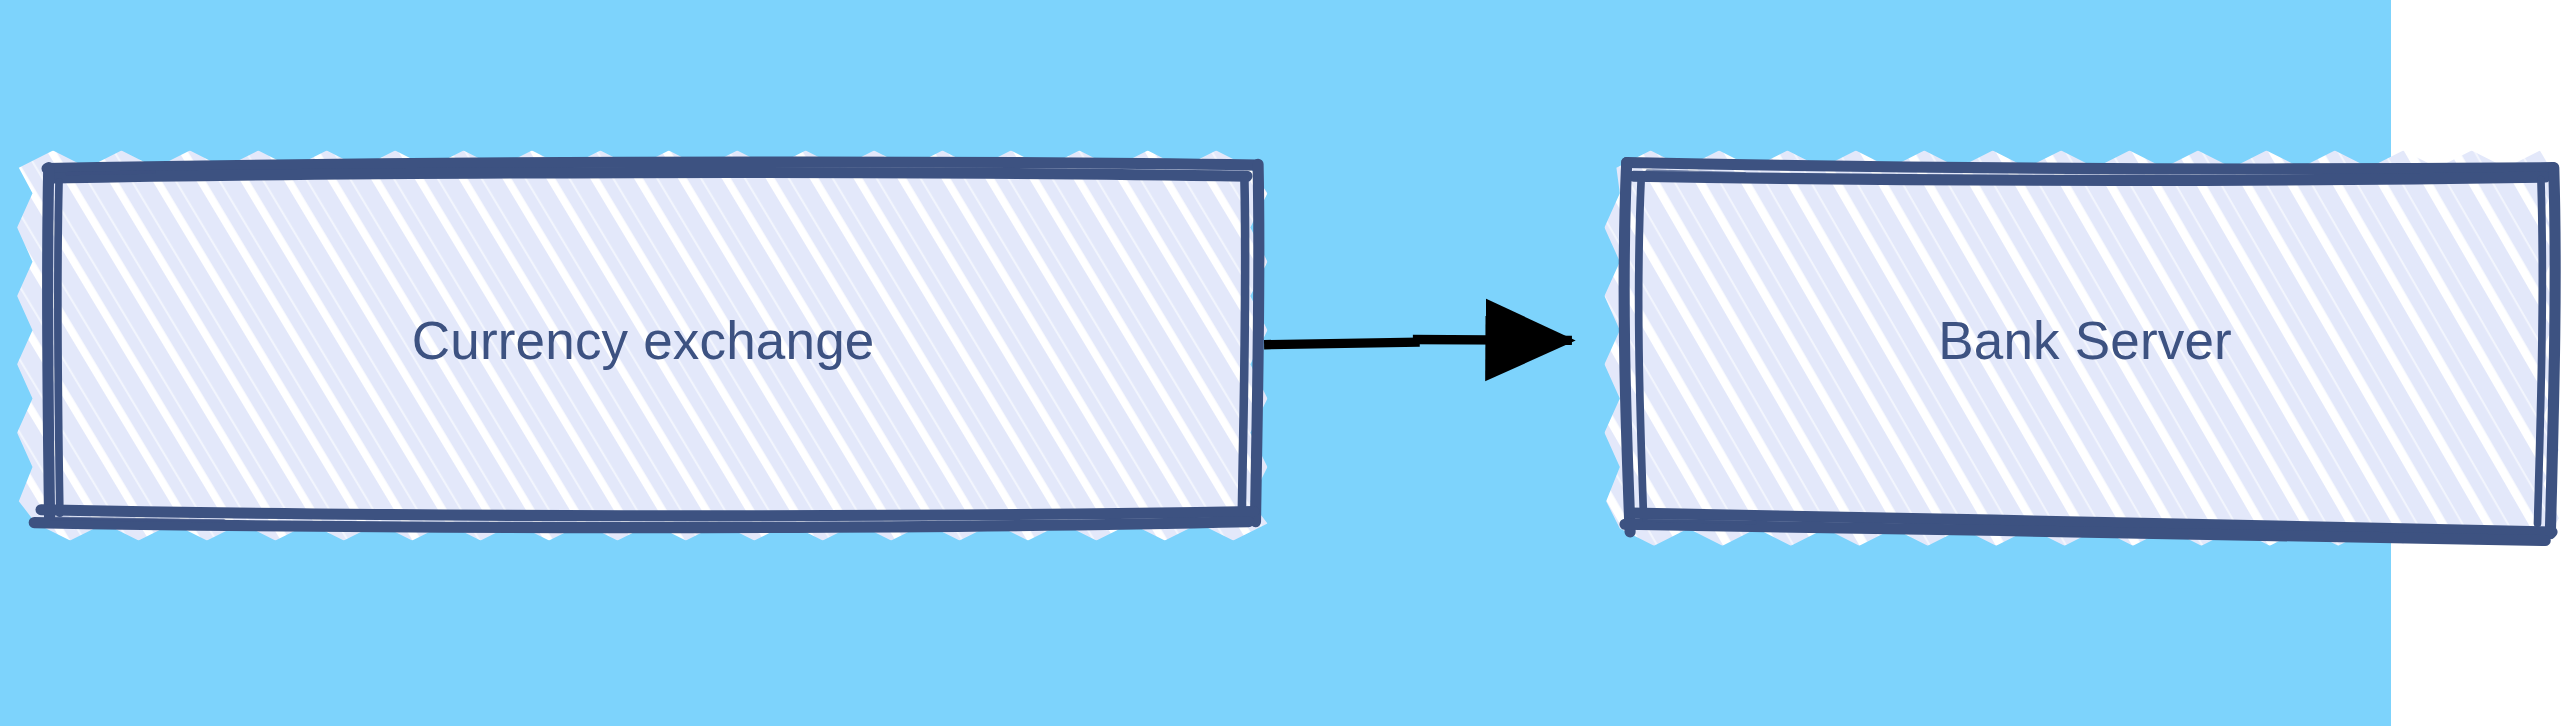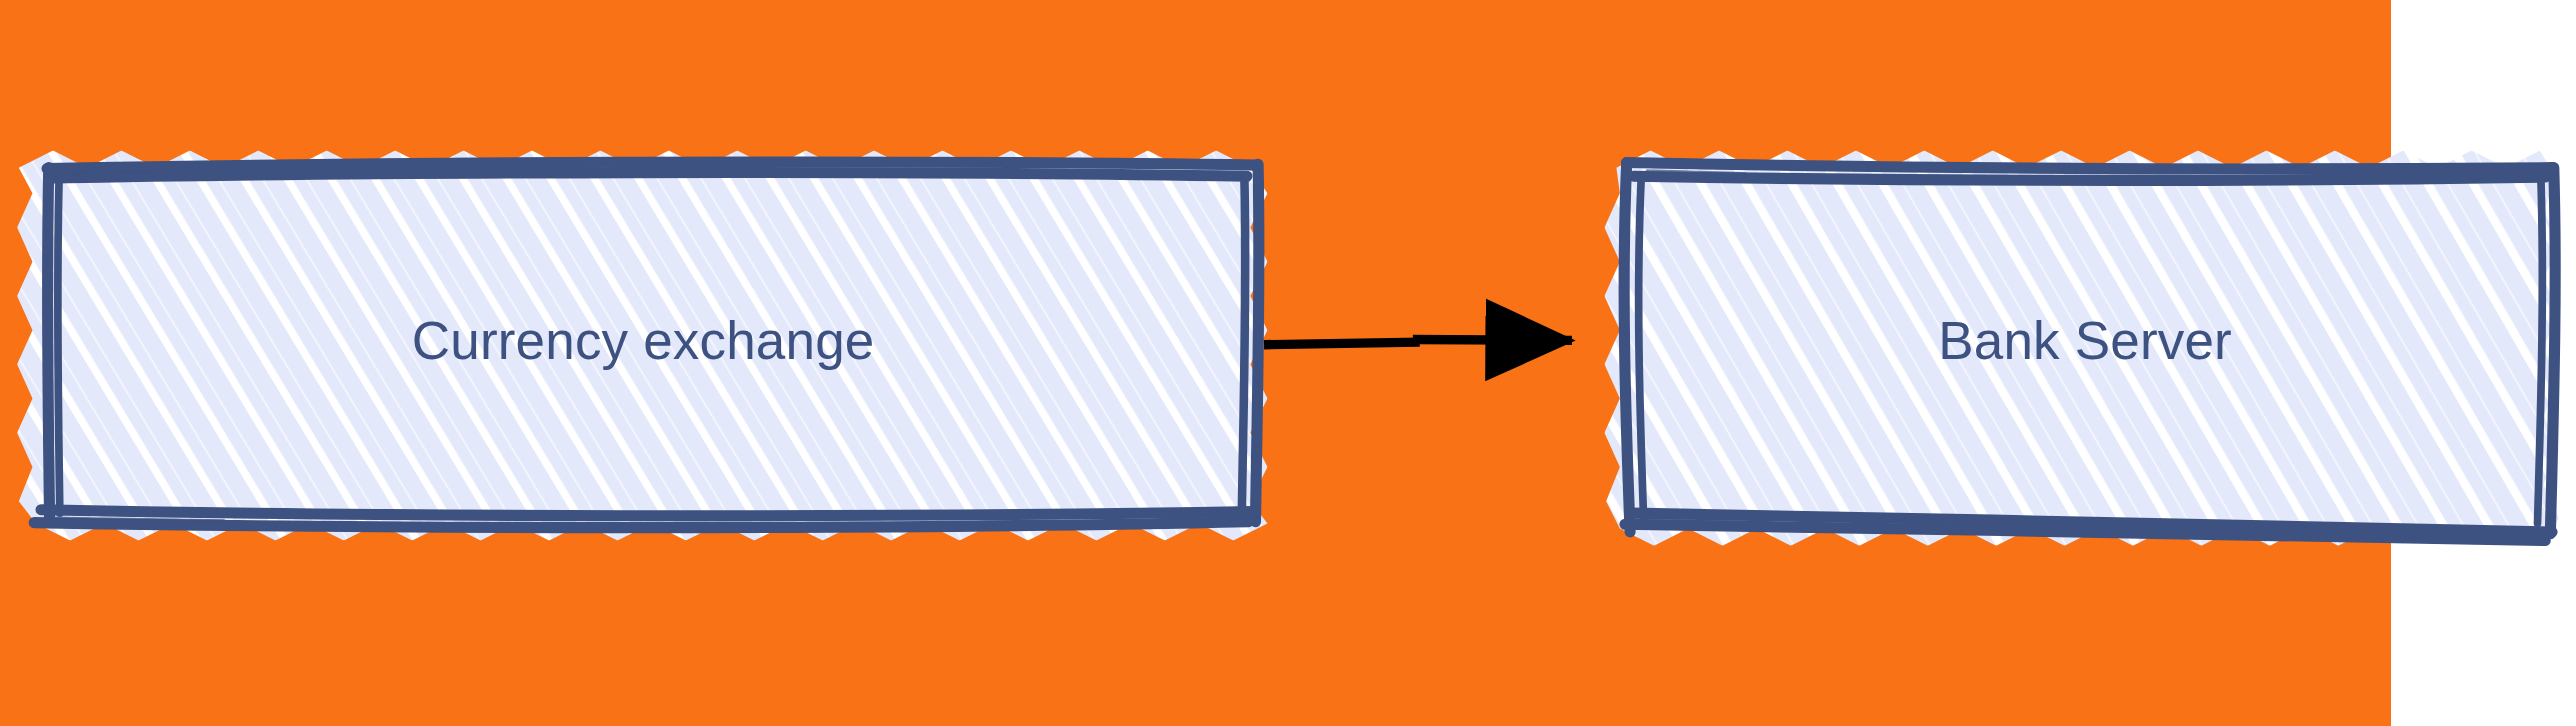--- a/index.html
+++ b/index.html
@@ -11,21 +11,21 @@
   body {
     width: 2576px;
     height: 727px;
     overflow: hidden;
     font-family: "Liberation Sans", sans-serif;
   }
   #diagram-root {
     position: relative;
     width: 2391px;
     height: 727px;
-    background: #f97316;
+    background: #7dd3fc;
   }
   #diagram-svg {
     display: block;
     width: 2576px;
     height: 727px;
   }
   .node-label {
     font-family: "Liberation Sans", sans-serif;
     font-size: 62px;
     font-weight: 400;

